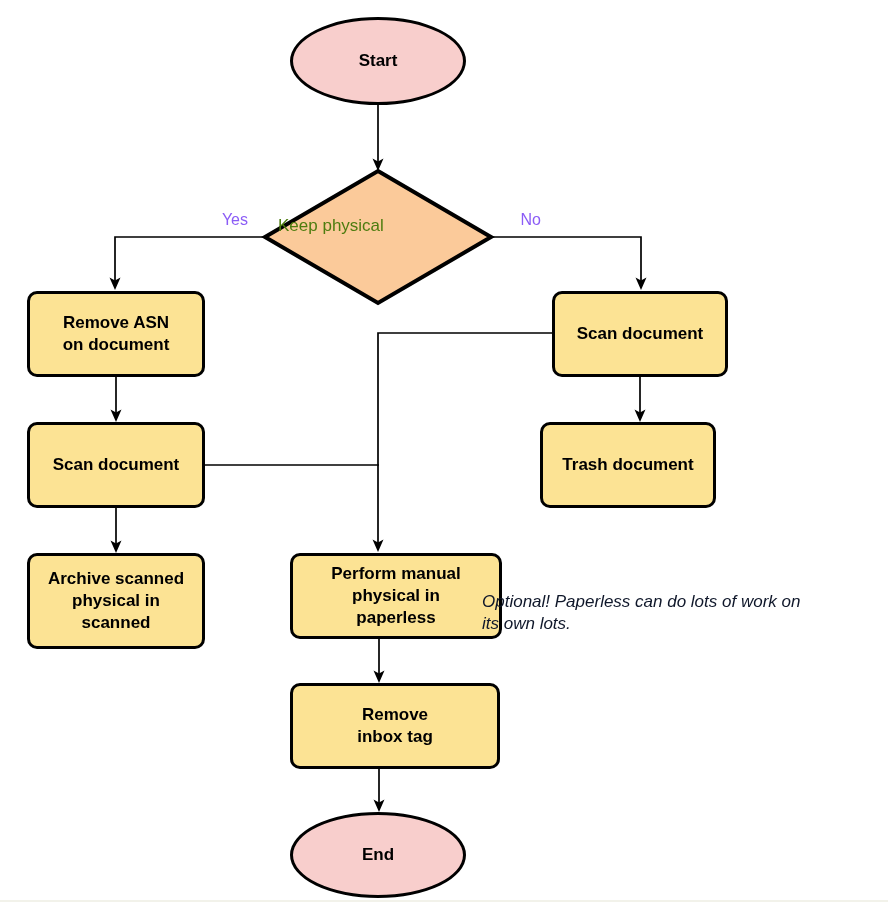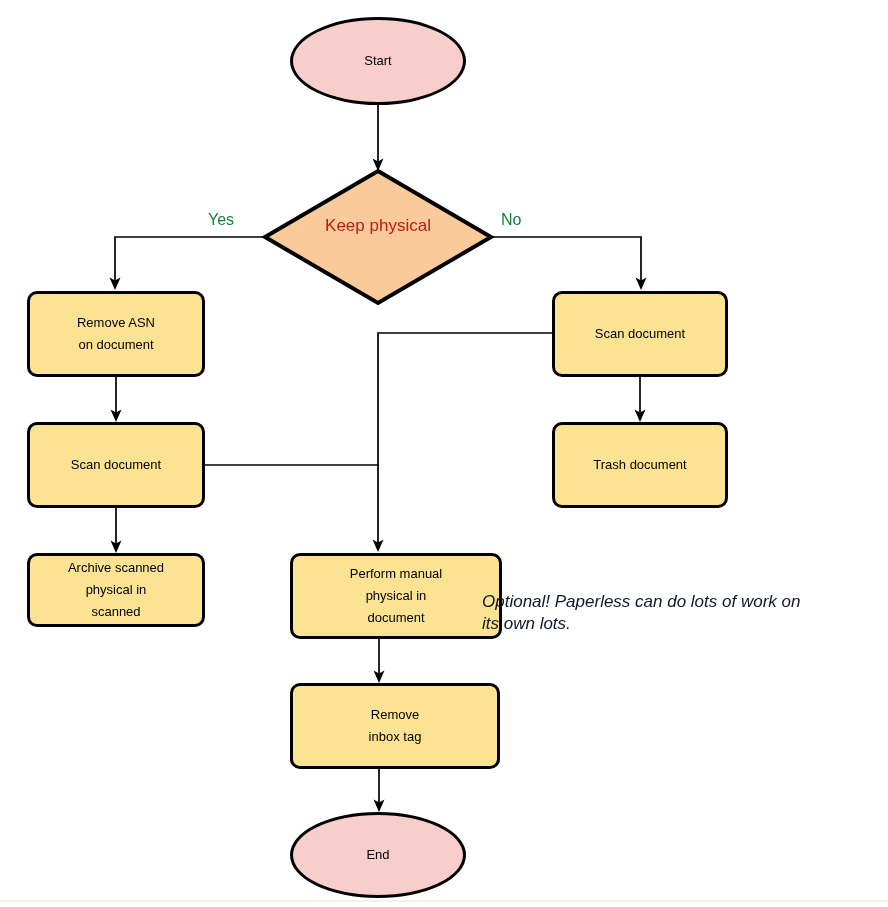--- a/index.html
+++ b/index.html
@@ -26,46 +26,47 @@
     stroke: var(--stroke, #000);
     stroke-width: 4px;
   }
   .node {
     position: absolute;
     box-sizing: border-box;
     display: flex;
     align-items: center;
     justify-content: center;
     text-align: center;
-    font-size: 13px;
+    font-size: 17px;
     line-height: 22px;
     color: #000;
+    font-weight: bold;
   }
   .process {
     background: var(--process-fill, #FCE394);
     border: 3px solid var(--stroke, #000);
     border-radius: 10px;
   }
   .terminal {
     background: var(--terminal-fill, #F8CECC);
     border: 3.5px solid var(--stroke, #000);
     border-radius: 50%;
   }
   .overlay-label {
     position: absolute;
-    text-align: center;
+    text-align: left;
     font-size: 17px;
     line-height: 22px;
-    color: #b91c1c;
+    color: #4d7c0f;
   }
   .edge-label {
     position: absolute;
     font-size: 16px;
-    color: #15803d;
-    text-align: left;
+    color: #8b5cf6;
+    text-align: right;
   }
   .annotation {
     position: absolute;
     left: 482px;
     top: 591px;
     width: 404px;
     font-size: 17px;
     line-height: 22px;
     font-style: italic;
     color: #0f172a;
@@ -138,45 +139,45 @@
       <div>on document</div>
     </div>
   </div>
 
   <div class="node process" style="left:27px;top:422px;width:178px;height:86px">
     <div>
       <div>Scan document</div>
     </div>
   </div>
 
-  <div class="node process" style="left:27px;top:553px;width:178px;height:74px">
+  <div class="node process" style="left:27px;top:553px;width:178px;height:96px">
     <div>
       <div>Archive scanned</div>
       <div>physical in</div>
       <div>scanned</div>
     </div>
   </div>
 
   <div class="node process" style="left:552px;top:291px;width:176px;height:86px">
     <div>
       <div>Scan document</div>
     </div>
   </div>
 
-  <div class="node process" style="left:552px;top:422px;width:176px;height:86px">
+  <div class="node process" style="left:540px;top:422px;width:176px;height:86px">
     <div>
       <div>Trash document</div>
     </div>
   </div>
 
   <div class="node process" style="left:290px;top:553px;width:212px;height:86px">
     <div>
       <div>Perform manual</div>
       <div>physical in</div>
-      <div>document</div>
+      <div>paperless</div>
     </div>
   </div>
 
   <div class="annotation">
     <div>Optional! Paperless can do lots of work on</div>
     <div>its own lots.</div>
   </div>
 
   <div class="node process" style="left:290px;top:683px;width:210px;height:86px">
     <div>

